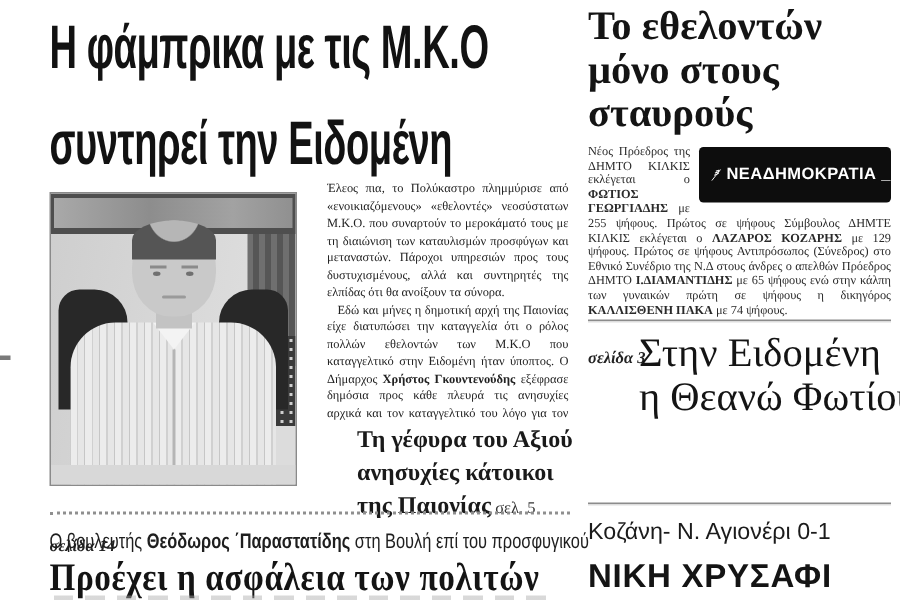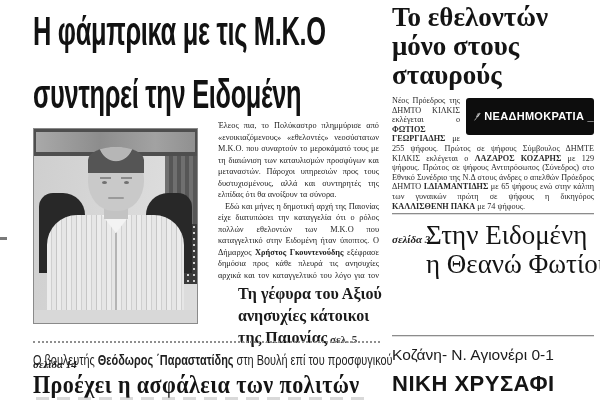--- a/index.html
+++ b/index.html
@@ -42,21 +42,21 @@
   .ph-mouth{position:absolute;left:20px;top:50px;width:16px;height:2px;background:#9a9a9a;border-radius:1px;}
   .ph-desk{position:absolute;left:0;bottom:0;width:100%;height:13px;background:#d8d8d8;}
 
   .body-col{left:218px;top:120px;width:161px;max-height:163px;overflow:hidden;
         font-size:8.3px;line-height:11.5px;text-align:justify;color:#222;}
   .body-col p{margin:0;}
   .body-col p + p{text-indent:7px;}
 
   .pull-quote{left:238px;top:283px;width:150px;font-weight:700;font-size:16px;
         line-height:22px;color:#1a1a1a;}
-  .pull-quote .ref{font-weight:700;font-size:11px;color:#333;}
+  .pull-quote .ref{font-weight:400;font-size:11px;color:#333;}
 
   .page-ref{font-style:italic;font-weight:700;font-size:11px;color:#222;margin-top:32px;}
   .ref-14{left:33px;top:326px;}
   .rule-dotted{left:33px;top:341px;width:347px;height:0;border-top:2px dotted #8f8f8f;}
 
   .kicker{left:33px;top:352px;white-space:nowrap;font-family:"Liberation Sans",sans-serif;
         font-size:14px;color:#1e1e1e;transform:scaleX(.78);transform-origin:0 50%;}
   .headline2{left:33px;top:370px;white-space:nowrap;font-weight:700;font-size:26px;
         letter-spacing:.5px;transform:scaleX(.85);transform-origin:0 50%;color:#141414;}
   .cutoff-strip{left:36px;top:397px;width:330px;height:3px;opacity:.45;

